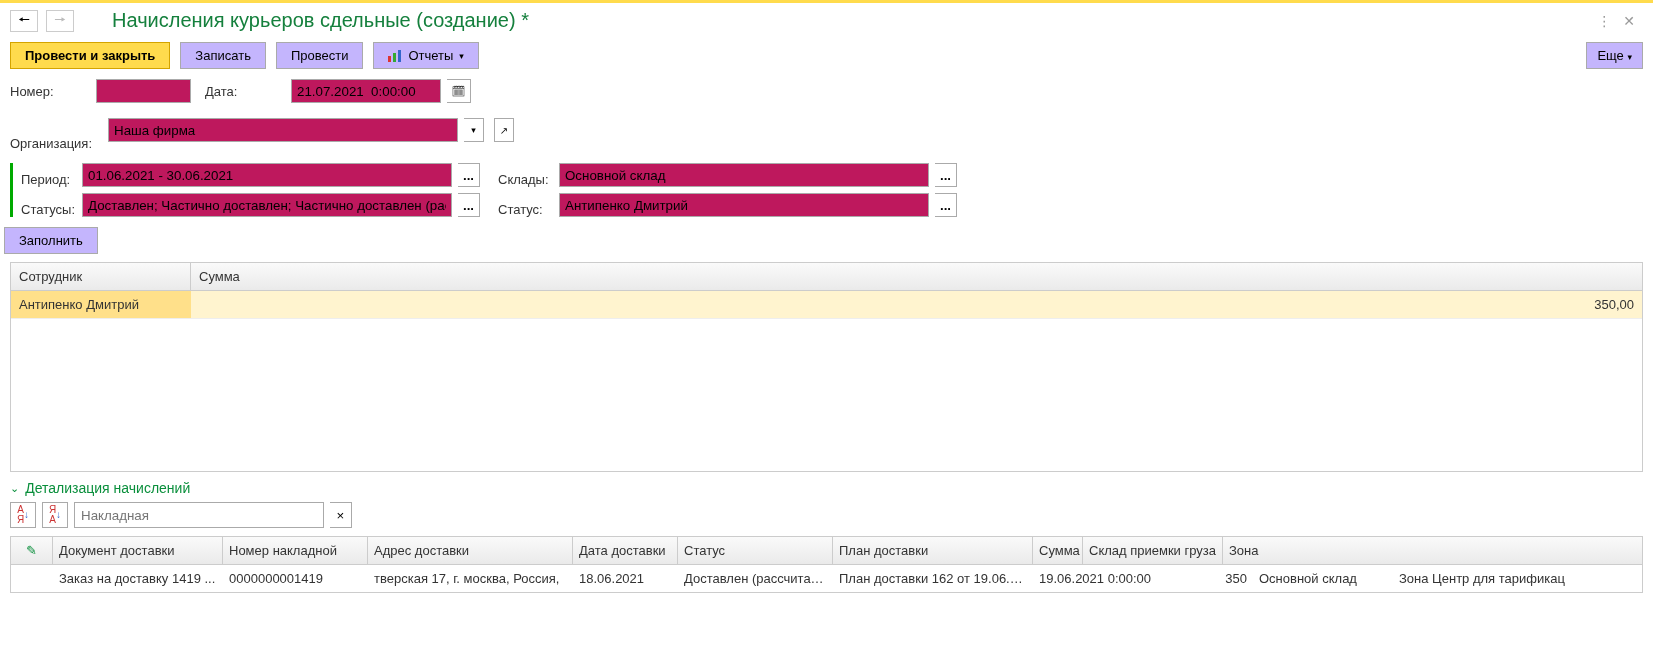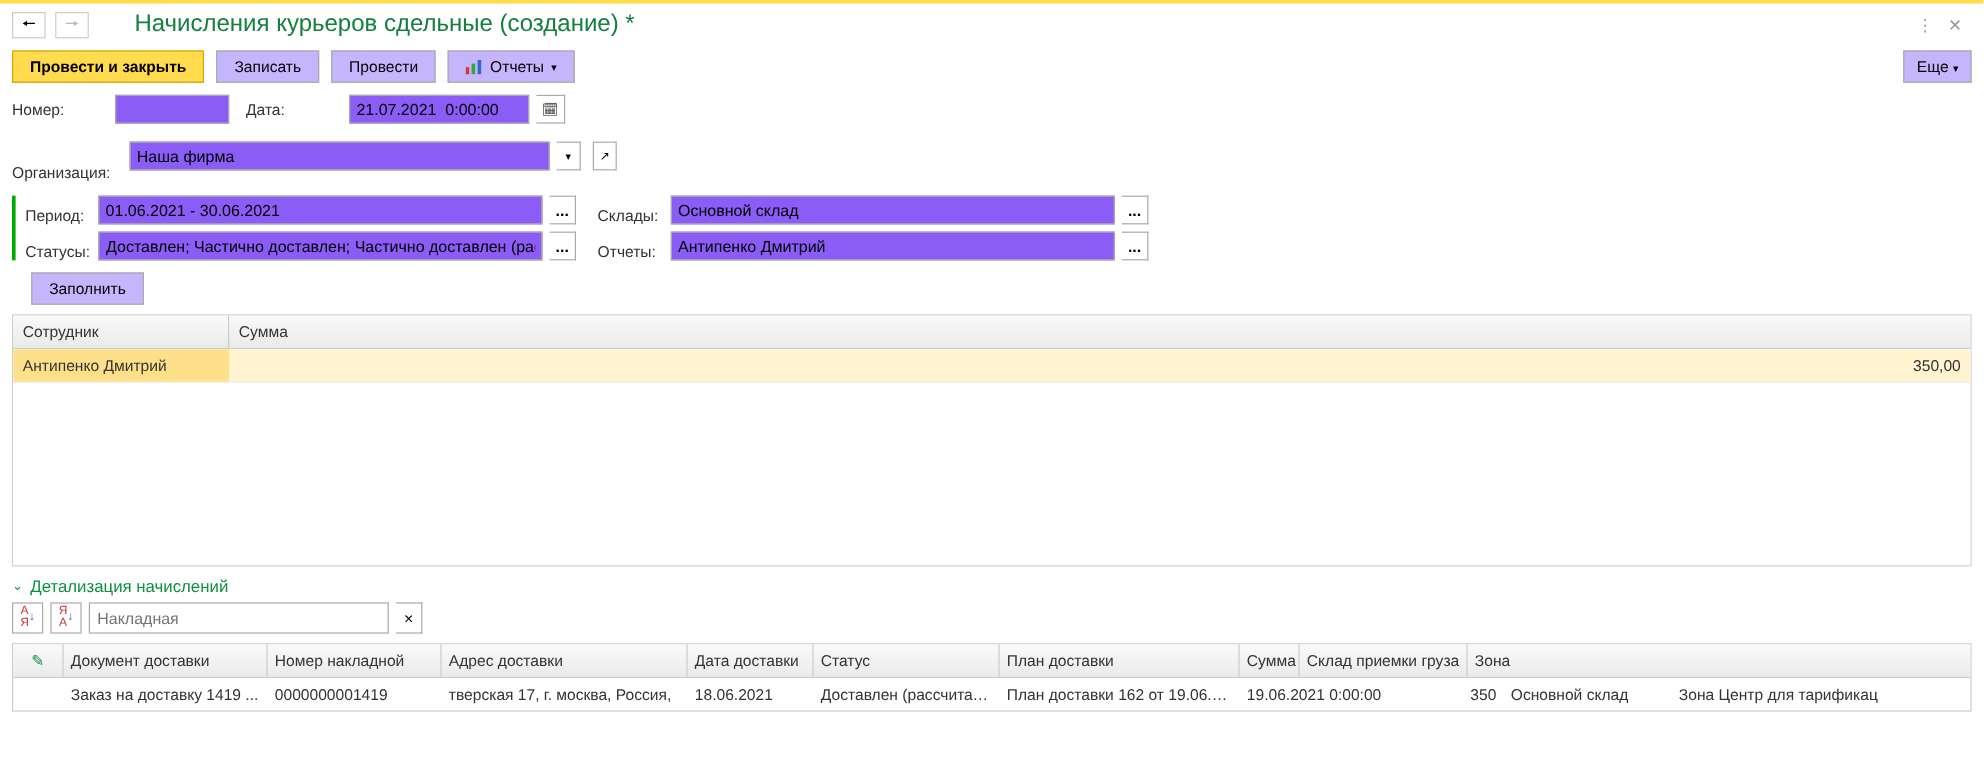--- a/index.html
+++ b/index.html
@@ -19,37 +19,37 @@
 .btn-primary { background: #ffdb4d; border-color: #d4a400; font-weight: bold; }
 .btn-reports { display: inline-flex; align-items: center; gap: 6px; }
 .chart-icon { display: inline-block; width: 14px; height: 12px; }
 .chart-icon svg { width: 100%; height: 100%; }
 .spacer { flex: 1; }
 .btn-more { padding: 5px 10px; }
 
 .form-area { padding: 2px 10px 6px; }
 .form-row { display: flex; align-items: center; margin-bottom: 6px; gap: 6px; }
 .form-row label { width: 80px; }
-.input-text { border: 1px solid #aaa; padding: 3px 5px; background: #8b5cf6; height: 24px; }
+.input-text { border: 1px solid #aaa; padding: 3px 5px; background: #be185d; height: 24px; }
 .input-number { width: 95px; }
 .input-date { width: 150px; }
 .date-btn { width: 24px; height: 24px; border: 1px solid #aaa; border-left: none; background: #fff; cursor: pointer; display: inline-flex; align-items: center; justify-content: center; font-size: 11px; }
 .input-org { width: 350px; }
 .combo-btn { width: 20px; height: 24px; border: 1px solid #aaa; border-left: none; background: #fff; cursor: pointer; display: inline-flex; align-items: center; justify-content: center; font-size: 9px; }
 .open-btn { width: 20px; height: 24px; border: 1px solid #aaa; background: #fff; cursor: pointer; margin-left: 4px; display: inline-flex; align-items: center; justify-content: center; font-size: 10px; }
 
 .green-section { border-left: 3px solid #0a0; padding-left: 8px; margin-left: 10px; margin-bottom: 8px; }
 .green-row { display: flex; align-items: flex-end; margin-bottom: 6px; gap: 6px; }
 .green-row label { width: 55px; }
 .input-period { width: 370px; }
 .ellipsis-btn { width: 22px; height: 24px; border: 1px solid #aaa; border-left: none; background: #fff; cursor: pointer; font-weight: bold; }
 .label2 { width: 60px; margin-left: 12px; }
 .input-wide { width: 370px; }
 
-.fill-btn-row { padding: 2px 26px 8px; }
+.fill-btn-row { padding: 2px 4px 8px; }
 
 .grid1 { border: 1px solid #ccc; margin: 0 10px; }
 .grid1-header { display: flex; background: linear-gradient(#fafafa, #eaeaea); border-bottom: 1px solid #ccc; }
 .grid1-header .col { padding: 6px 8px; border-right: 1px solid #ccc; }
 .grid1-header .col:last-child { border-right: none; }
 .col-emp { width: 180px; }
 .col-sum { flex: 1; }
 .grid1-row { display: flex; background: #fff4cf; border-bottom: 1px solid #eee; }
 .grid1-row .col { padding: 6px 8px; }
 .grid1-row .col-emp { background: #ffe08a; }
@@ -147,21 +147,21 @@
     <input class="input-text input-period" value="01.06.2021 - 30.06.2021" style="">
       <button class="ellipsis-btn">...</button>
     <label class="label2">Склады:</label>
     <input class="input-text input-wide" value="Основной склад" style="">
       <button class="ellipsis-btn">...</button>
   </div>
   <div class="green-row">
     <label>Статусы:</label>
     <input class="input-text input-period" value="Доставлен; Частично доставлен; Частично доставлен (рассчитать)" style="">
       <button class="ellipsis-btn">...</button>
-    <label class="label2">Отчеты:</label>
+    <label class="label2">Статус:</label>
     <input class="input-text input-wide" value="Антипенко Дмитрий" style="">
       <button class="ellipsis-btn">...</button>
   </div>
 </div>
 
 <div class="fill-btn-row">
   <button class="btn">Заполнить</button>
 </div>
 
 <div class="grid1">

